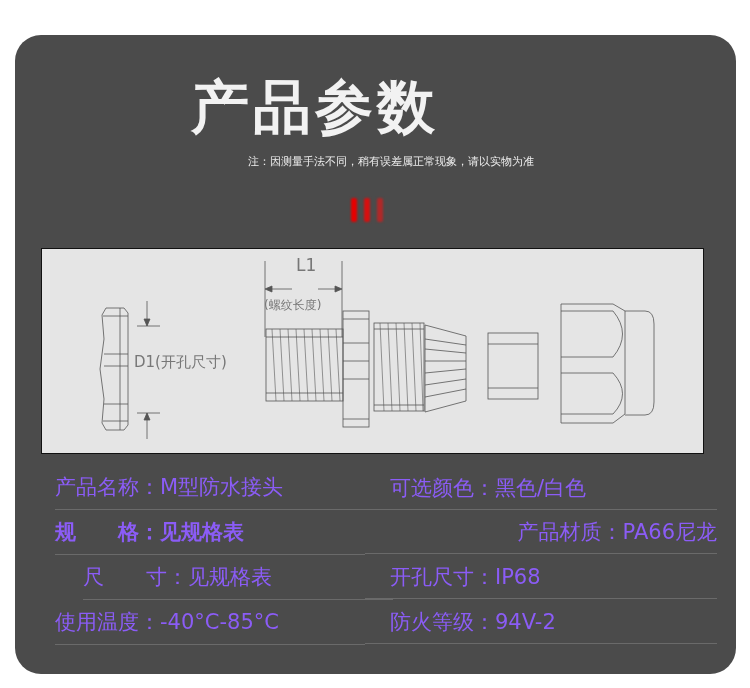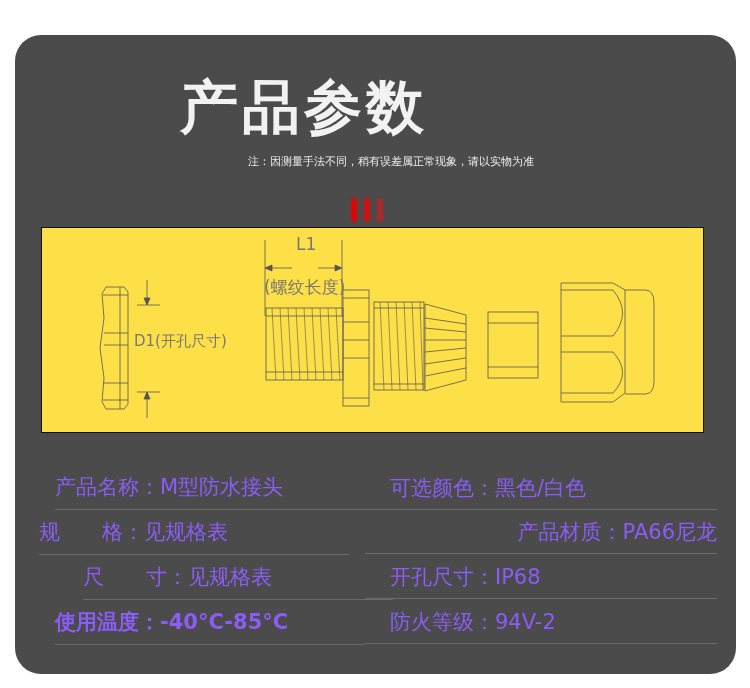--- a/index.html
+++ b/index.html
@@ -6,35 +6,35 @@
   body {
     width: 750px; height: 688px; background: #ffffff;
     font-family: "DejaVu Sans", "Liberation Sans", sans-serif;
     position: relative; overflow: hidden;
   }
   .panel {
     position: absolute; left: 15px; top: 35px; width: 721px; height: 639px;
     background: #4b4b4b; border-radius: 26px;
   }
   .title {
-    position: absolute; left: 0; width: 608px; top: 72px; text-align: center;
+    position: absolute; left: 11px; width: 608px; top: 72px; text-align: center;
     color: #f2f2f2; font-size: 58px; font-weight: bold; letter-spacing: 4px; line-height: 70px;
   }
   .note {
     position: absolute; left: 16px; width: 750px; top: 151px; text-align: center;
     color: #eeeeee; font-size: 11px; line-height: 22px;
   }
   .bars { position: absolute; left: 349px; top: 198px; width: 40px; height: 26px; }
   .bars span {
     position: absolute; top: 0; width: 6px; height: 24px; border-radius: 2px;
     filter: blur(1.2px);
   }
   .diagram {
-    position: absolute; left: 41px; top: 227px; width: 661px; height: 204px;
-    background: #fde047; border: 1px solid #111;
+    position: absolute; left: 41px; top: 248px; width: 661px; height: 204px;
+    background: #e5e5e5; border: 1px solid #111;
   }
   .diagram svg { position: absolute; left: 0; top: 0; }
   .dlabel { position: absolute; color: #777; font-size: 15px; white-space: nowrap; }
   .row {
     position: absolute; height: 44px; border-bottom: 1px solid #6a6a6a;
     color: #8b5cf6; font-size: 21px; line-height: 44px; white-space: nowrap;
   }
   .row .k { display: inline-block; }
   .row .v { display: inline-block; }
 </style>
@@ -128,34 +128,34 @@
       <line x1="519" y1="62" x2="571" y2="62"></line>
       <line x1="519" y1="108" x2="571" y2="108"></line>
       <line x1="519" y1="124" x2="571" y2="124"></line>
       <line x1="519" y1="165" x2="571" y2="165"></line>
       <path d="M571 62 Q590 85 571 108"></path>
       <path d="M571 124 Q590 145 571 165"></path>
       <path d="M583 62 L603 62 Q612 62 612 75 L612 153 Q612 166 603 166 L583 166"></path>
     </g>
   </svg>
   <div class="dlabel" style="left:254px;top:6px;font-size:17px;">L1</div>
-  <div class="dlabel" style="left:222px;top:48px;font-size:17px;">(螺纹长度)</div>
+  <div class="dlabel" style="left:222px;top:48px;font-size:12px;">(螺纹长度)</div>
   <div class="dlabel" style="left:92px;top:104px;text-align:right;">D1(开孔尺寸)</div>
 </div>
 
 <div class="row" style="left:55px;top:465px;width:310px;">
   <span class="k">产品名称：</span><span class="v">M型防水接头</span>
 </div>
-<div class="row" style="left:39px;top:510px;width:310px;">
+<div class="row" style="left:55px;top:510px;width:310px;font-weight:bold;">
   <span class="k">规　　格：</span><span class="v">见规格表</span>
 </div>
 <div class="row" style="left:55px;top:555px;width:310px;margin-left:28px;">
   <span class="k">尺　　寸：</span><span class="v">见规格表</span>
 </div>
-<div class="row" style="left:55px;top:600px;width:310px;font-weight:bold;">
+<div class="row" style="left:55px;top:600px;width:310px;">
   <span class="k">使用温度：</span><span class="v">-40°C-85°C</span>
 </div>
 
 <div class="row" style="left:365px;top:466px;width:352px;padding-left:25px;box-sizing:border-box;">
   <span class="k">可选颜色：</span><span class="v">黑色/白色</span>
 </div>
 <div class="row" style="left:365px;top:510px;width:352px;padding-left:25px;box-sizing:border-box;text-align:right;">
   <span class="k">产品材质：</span><span class="v">PA66尼龙</span>
 </div>
 <div class="row" style="left:365px;top:555px;width:352px;padding-left:25px;box-sizing:border-box;">

